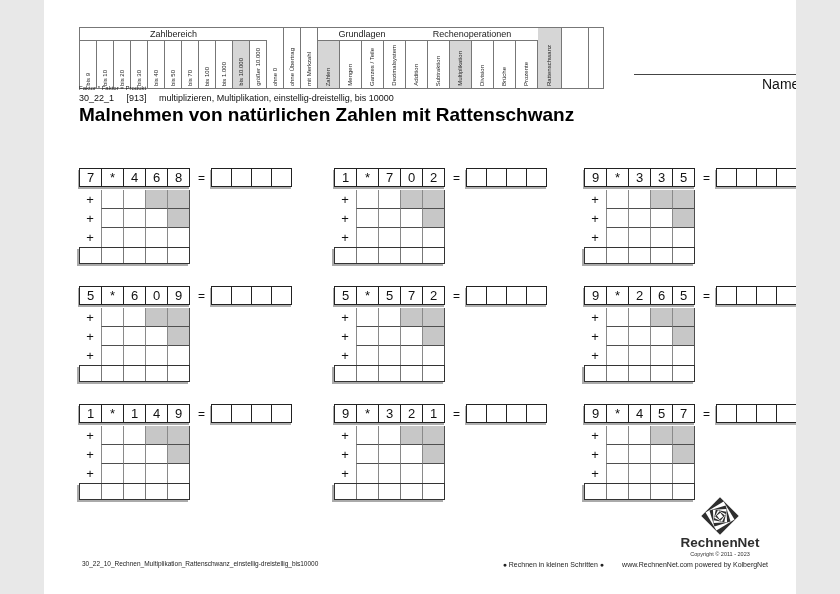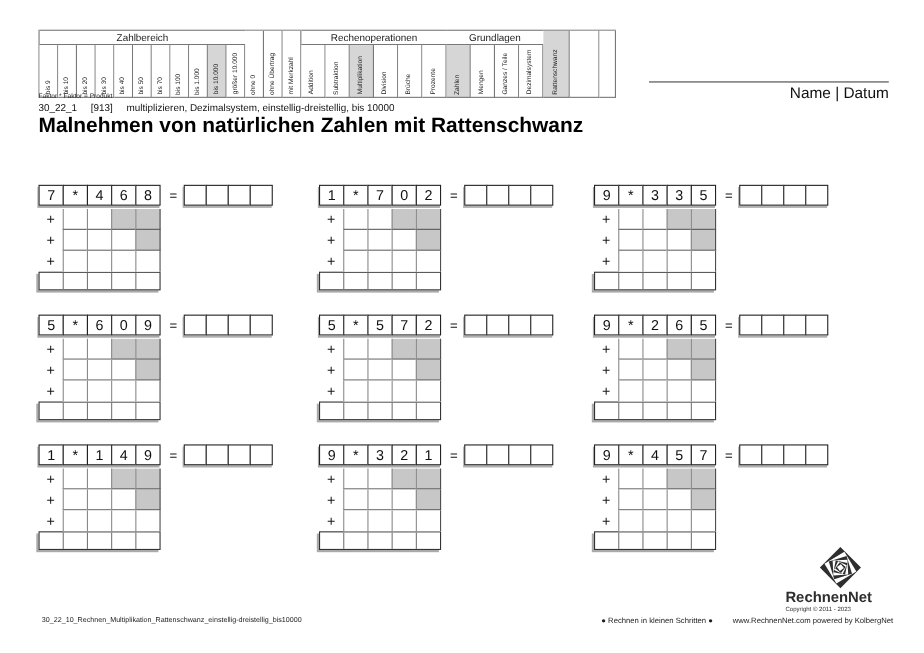--- a/index.html
+++ b/index.html
@@ -1,16 +1,16 @@
 <!DOCTYPE html>
 <html><head>
 <meta charset="utf-8">
 <style>
   html,body{margin:0;padding:0;background:#e8e8e8;}
-  .page{position:relative;width:840px;height:594px;background:#fff;margin:0 auto;
+  .page{position:relative;width:752px;height:594px;background:#fff;margin:0 auto;
         font-family:"Liberation Sans",sans-serif;color:#111;overflow:hidden;}
 
   
   .matrix{position:absolute;left:35px;top:27px;display:flex;align-items:flex-end;border-left:1px solid #777;}
   .mgroup{border-top:1px solid #777;}
   .glabel{height:12px;line-height:12px;font-size:9px;text-align:center;border-bottom:1px solid #777;
           white-space:nowrap;overflow:hidden;color:#222;}
   .gcols{display:flex;}
   .mcol{height:47px;border-right:1px solid #777;border-bottom:1px solid #777;
         display:flex;align-items:flex-end;justify-content:center;background:#fff;}
@@ -55,21 +55,21 @@
   .wrow.lastw .wcell{border-bottom:none;}
   .wcell.shaded{background:#c7c7c7;}
 
   .brow{display:flex;border:1px solid #333;box-shadow:-2px 2px 0 #aaa;width:109px;height:15px;background:#fff;}
   .bcell{width:21px;border-left:1px solid #777;}
   .bcell.first{border-left:none;}
 
   
   .file-label{position:absolute;left:38px;top:560px;font-size:6.5px;color:#222;}
   .footer-line{position:absolute;right:28px;top:561px;font-size:7px;color:#222;display:flex;gap:18px;}
-  .logo{position:absolute;right:26px;top:496px;width:100px;text-align:left;}
+  .logo{position:absolute;right:26px;top:496px;width:100px;text-align:center;}
   .logo svg{width:40px;height:40px;display:block;margin:0 auto;}
   .logo-name{font-size:13.5px;font-weight:bold;color:#2e2e2e;line-height:1;}
   .logo-copy{font-size:5.5px;color:#333;margin-top:1px;}
 </style>
 </head>
 <body>
 
 <div class="page">
 
   <div class="matrix">
@@ -117,60 +117,60 @@
             <span class="vtext">ohne 0</span>
           </div>
           <div class="mcol full">
             <span class="vtext">ohne Übertrag</span>
           </div>
           <div class="mcol full">
             <span class="vtext">mit Merkzahl</span>
           </div>
         </div>
       </div>
-      <div class="mgroup g-rechen">
-        <div class="glabel">Rechenoperationen</div>
-        <div class="gcols">
-          <div class="mcol">
-            <span class="vtext">Addition</span>
-          </div>
-          <div class="mcol">
-            <span class="vtext">Subtraktion</span>
-          </div>
-          <div class="mcol hl">
-            <span class="vtext">Multiplikation</span>
-          </div>
-          <div class="mcol">
-            <span class="vtext">Division</span>
-          </div>
-          <div class="mcol">
-            <span class="vtext">Brüche</span>
-          </div>
-          <div class="mcol">
-            <span class="vtext">Prozente</span>
-          </div>
-        </div>
-      </div>
       <div class="mgroup g-grund">
         <div class="glabel">Grundlagen</div>
         <div class="gcols">
           <div class="mcol hl">
             <span class="vtext">Zahlen</span>
           </div>
           <div class="mcol">
             <span class="vtext">Mengen</span>
           </div>
           <div class="mcol">
             <span class="vtext">Ganzes / Teile</span>
           </div>
           <div class="mcol">
             <span class="vtext">Dezimalsystem</span>
           </div>
         </div>
       </div>
+      <div class="mgroup g-rechen">
+        <div class="glabel">Rechenoperationen</div>
+        <div class="gcols">
+          <div class="mcol">
+            <span class="vtext">Addition</span>
+          </div>
+          <div class="mcol">
+            <span class="vtext">Subtraktion</span>
+          </div>
+          <div class="mcol hl">
+            <span class="vtext">Multiplikation</span>
+          </div>
+          <div class="mcol">
+            <span class="vtext">Division</span>
+          </div>
+          <div class="mcol">
+            <span class="vtext">Brüche</span>
+          </div>
+          <div class="mcol">
+            <span class="vtext">Prozente</span>
+          </div>
+        </div>
+      </div>
       <div class="mgroup g-ratte">
         <div class="gcols">
           <div class="mcol full hl">
             <span class="vtext">Rattenschwanz</span>
           </div>
         </div>
       </div>
       <div class="mgroup g-empty">
         <div class="gcols">
           <div class="mcol full"></div>
@@ -179,21 +179,21 @@
       </div>
     </div>
 
   <div class="name-line"></div>
   <div class="name-label">Name | Datum</div>
 
   <div class="factor-note">Faktor * Faktor = Produkt</div>
   <div class="subtitle">
     <span>30_22_1</span>
     <span>[913]</span>
-    <span>multiplizieren, Dezimalsystem, einstellig-dreistellig, bis 10000</span>
+    <span>multiplizieren, Multiplikation, einstellig-dreistellig, bis 10000</span>
   </div>
   <div class="title">Malnehmen von natürlichen Zahlen mit Rattenschwanz</div>
 
   <div class="problems">
       <div class="problem">
         <div class="topline">
           <div class="trow">
             <div class="tcell">7</div>
             <div class="tcell">*</div>
             <div class="tcell">4</div>

